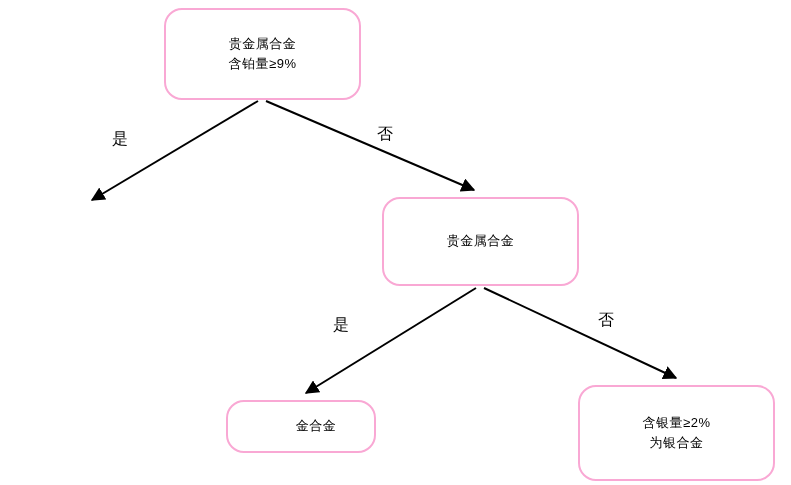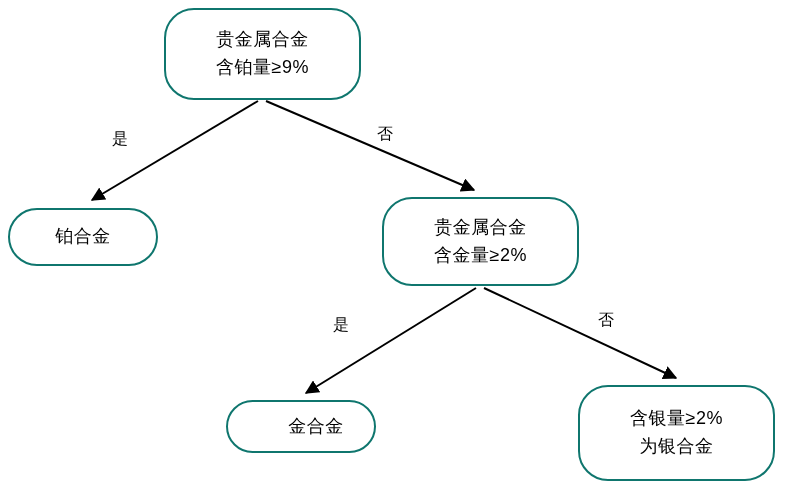--- a/index.html
+++ b/index.html
@@ -19,30 +19,30 @@
   #edges {
     position: absolute;
     left: 0;
     top: 0;
     width: 791px;
     height: 485px;
   }
   .node {
     position: absolute;
     box-sizing: border-box;
-    border: 2px solid #0f766e;
-    border-radius: 30px;
+    border: 2px solid #f9a8d4;
+    border-radius: 18px;
     background: #ffffff;
     display: flex;
     flex-direction: column;
     align-items: center;
     justify-content: center;
     text-align: center;
     color: #000000;
-    font-size: 18px;
+    font-size: 13px;
     line-height: 1.55;
     letter-spacing: 0.5px;
     z-index: 2;
   }
   .node .line2 {
     display: block;
   }
   #node-root   { left: 164px; top: 8px;   width: 197px; height: 92px; }
   #node-pt     { left: 8px;   top: 208px; width: 150px; height: 58px; }
   #node-au-q   { left: 382px; top: 197px; width: 197px; height: 89px; }
@@ -80,27 +80,23 @@
     <line x1="476" y1="288" x2="306" y2="393" stroke="#000000" stroke-width="2" marker-end="url(#arrow)"></line>
 
     <line x1="484" y1="288" x2="676" y2="378" stroke="#000000" stroke-width="2" marker-end="url(#arrow)"></line>
   </svg>
 
   <div class="node" id="node-root">
     <span>贵金属合金</span>
     <span class="line2">含铂量≥9%</span>
   </div>
 
-  <div class="node" id="node-pt">
-    <span>铂合金</span>
-  </div>
 
   <div class="node" id="node-au-q">
     <span>贵金属合金</span>
-    <span class="line2">含金量≥2%</span>
   </div>
 
   <div class="node" id="node-au">
     <span>金合金</span>
   </div>
 
   <div class="node" id="node-ag">
     <span>含银量≥2%</span>
     <span class="line2">为银合金</span>
   </div>

